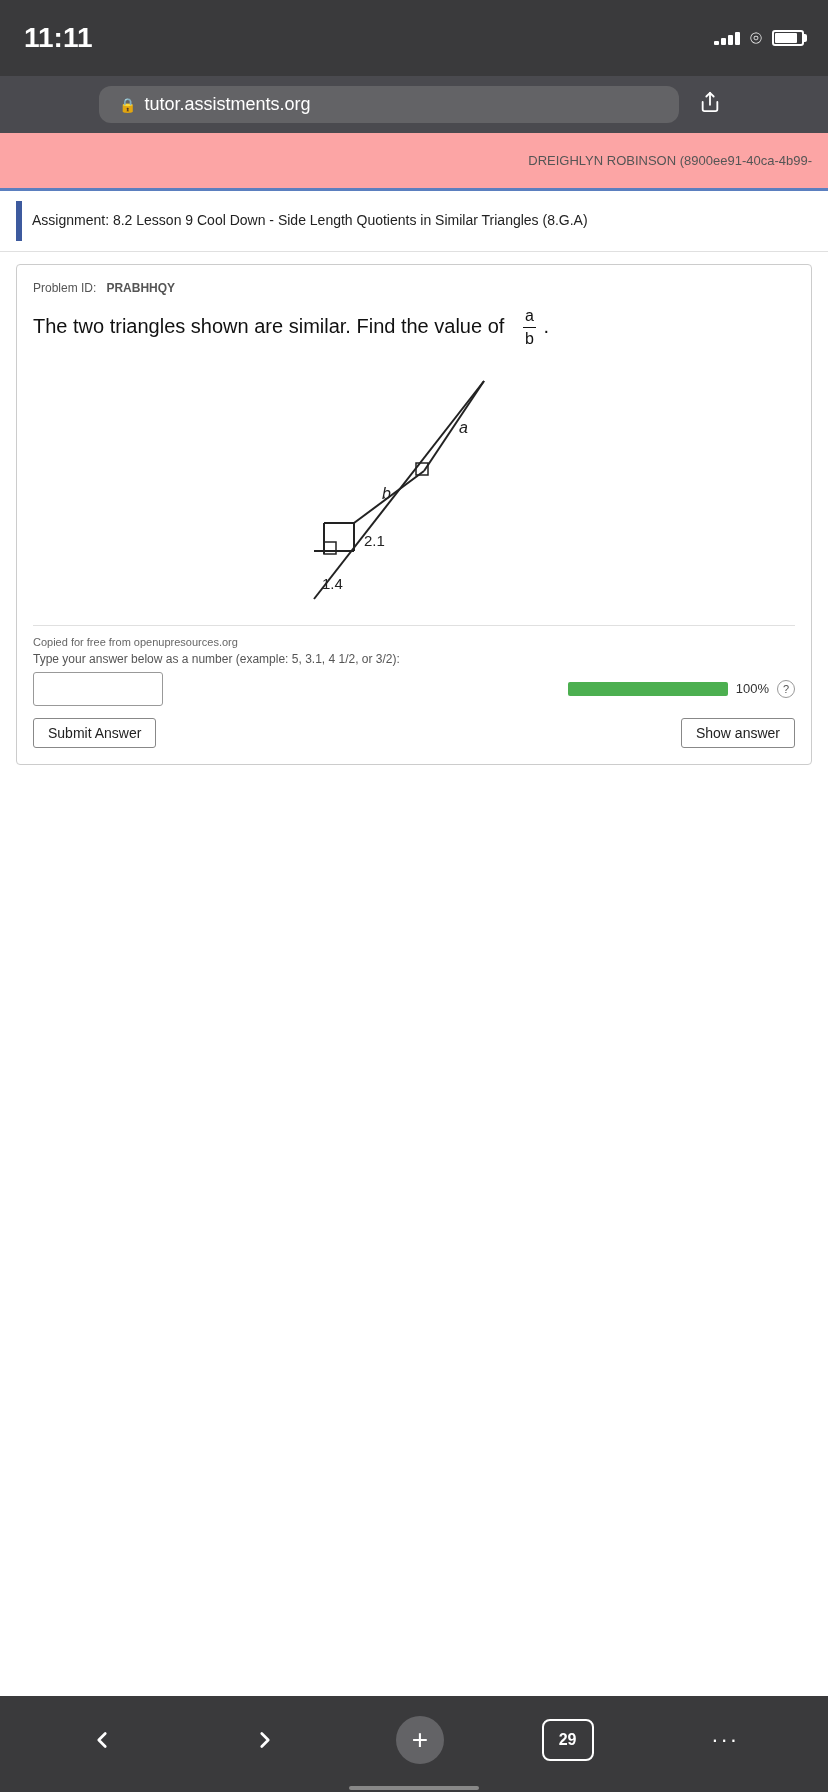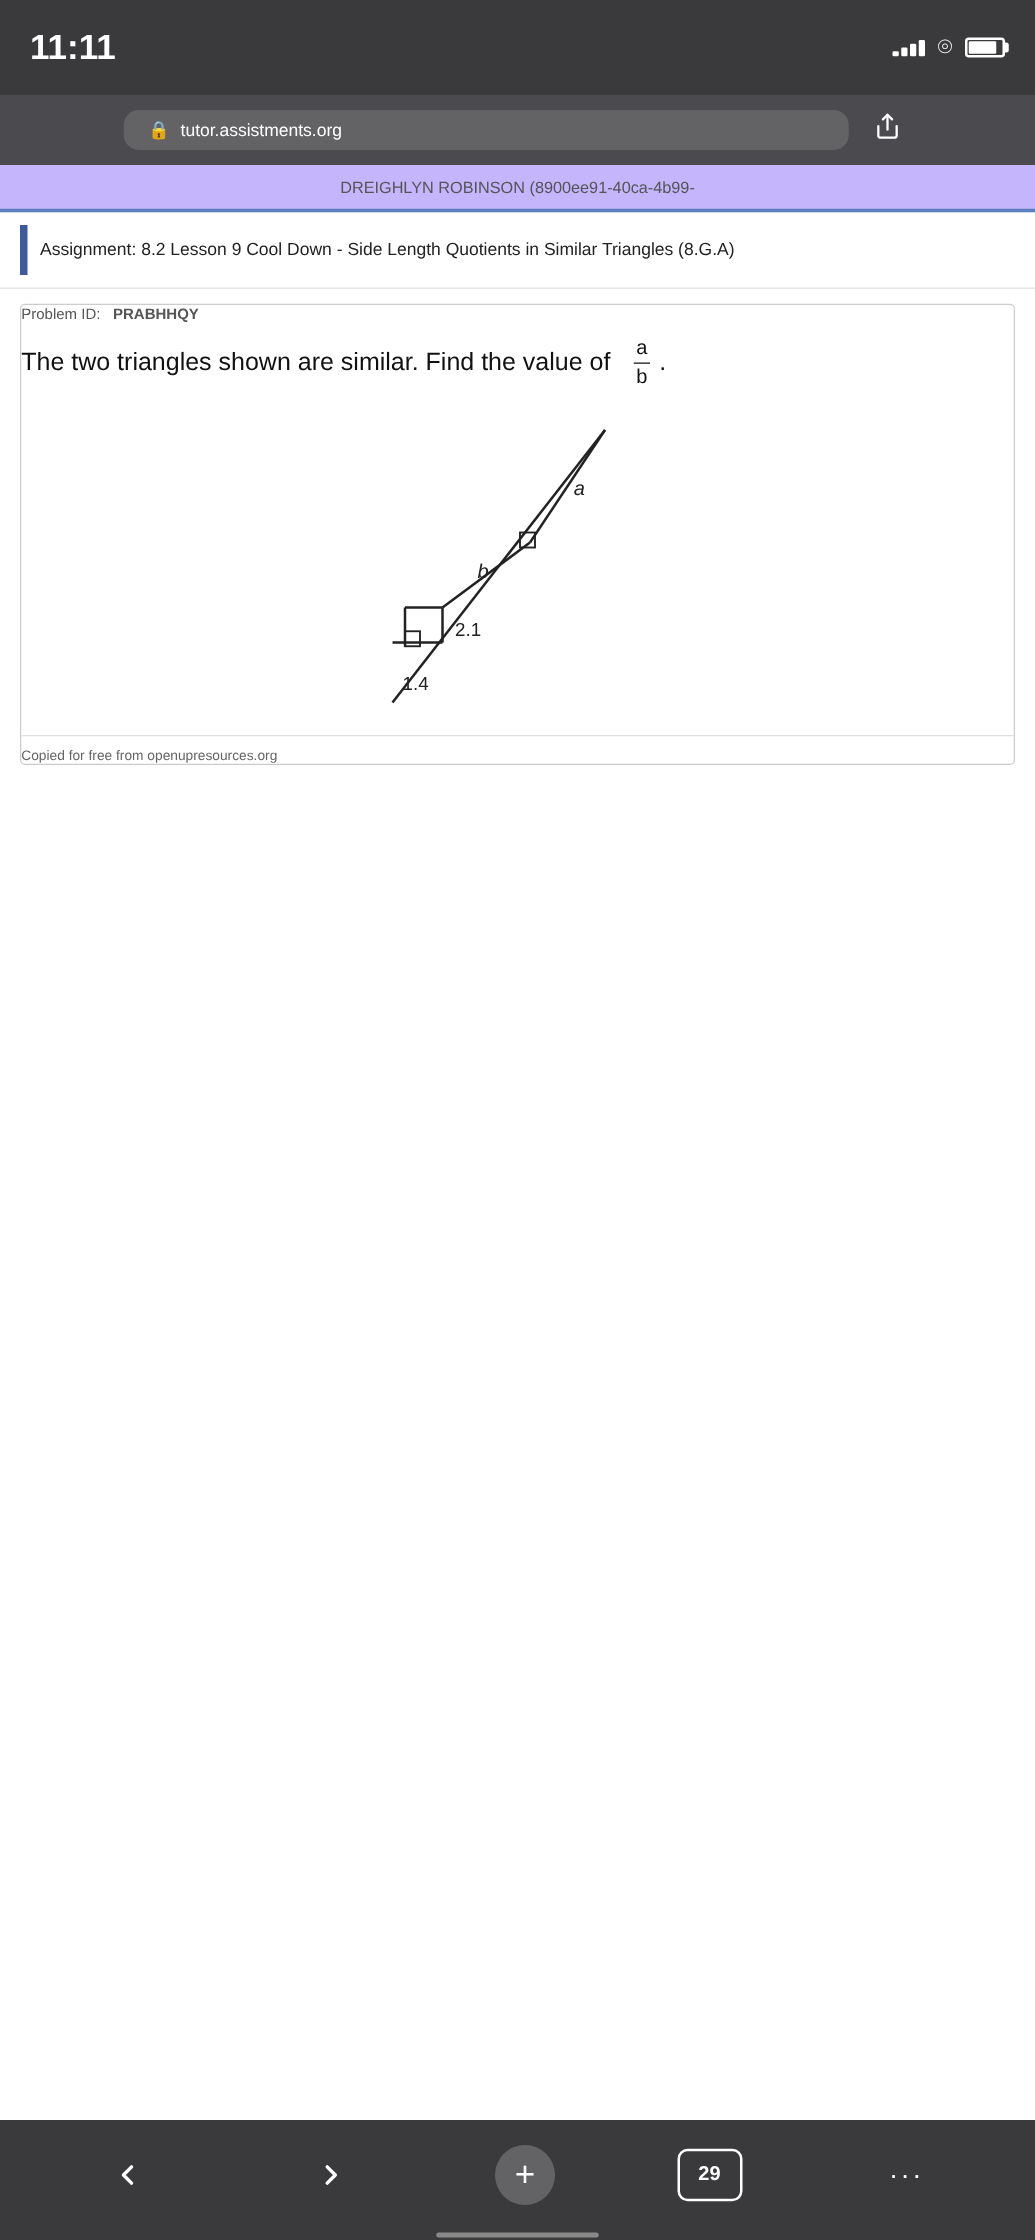--- a/index.html
+++ b/index.html
@@ -94,38 +94,38 @@
       align-items: center;
       gap: 8px;
       flex: 1;
       max-width: 580px;
     }
     .lock-icon {
       font-size: 14px;
       color: #ccc;
     }
     .url-text {
-      font-size: 14px;
+      font-size: 18px;
       color: white;
       font-weight: 400;
     }
     .share-btn {
       color: white;
       font-size: 22px;
       background: none;
       border: none;
       cursor: pointer;
       padding: 4px 8px;
     }
 
     
     .user-bar {
-      background: #c4b5fd;
-      padding: 10px 16px;
-      text-align: center;
+      background: #fca5a5;
+      padding: 20px 16px;
+      text-align: right;
       font-size: 13px;
       color: #555;
       border-bottom: 3px solid #5b7fbf;
       flex-shrink: 0;
     }
 
     
     .assignment-bar {
       background: white;
       padding: 10px 16px;
@@ -146,20 +146,21 @@
       color: #222;
       line-height: 1.4;
     }
 
     
     .problem-card {
       background: white;
       border: 1px solid #ccc;
       border-radius: 4px;
       margin: 12px 16px;
+      padding: 16px;
       flex-shrink: 0;
     }
     .problem-id {
       font-size: 12px;
       color: #555;
       margin-bottom: 10px;
     }
     .problem-id strong {
       font-weight: 700;
     }
@@ -439,20 +440,35 @@
       <text x="100" y="195" font-size="15" fill="#222">2.1</text>
 
       <text x="58" y="238" font-size="15" fill="#222">1.4</text>
     </svg>
   </div>
 
   <div class="attribution">
     <span>Copied for free from openupresources.org</span>
   </div>
 
+  <div class="answer-section">
+    <div class="answer-instruction">Type your answer below as a number (example: 5, 3.1, 4 1/2, or 3/2):</div>
+    <div class="answer-row">
+      <input type="text" class="answer-input" placeholder="" style="">
+      <div class="progress-container">
+        <div class="progress-bar-bg"></div>
+        <span class="progress-label">100%</span>
+        <div class="progress-help">?</div>
+      </div>
+    </div>
+    <div class="button-row">
+      <button class="submit-btn">Submit Answer</button>
+      <button class="show-answer-btn">Show answer</button>
+    </div>
+  </div>
 </div>
 
 <div class="main-content"></div>
 
 <div class="bottom-nav">
   <button class="nav-btn">
     <svg width="26" height="26" viewBox="0 0 24 24" fill="none" stroke="white" stroke-width="2.5" stroke-linecap="round" stroke-linejoin="round">
       <polyline points="15 18 9 12 15 6"></polyline>
     </svg>
   </button>

